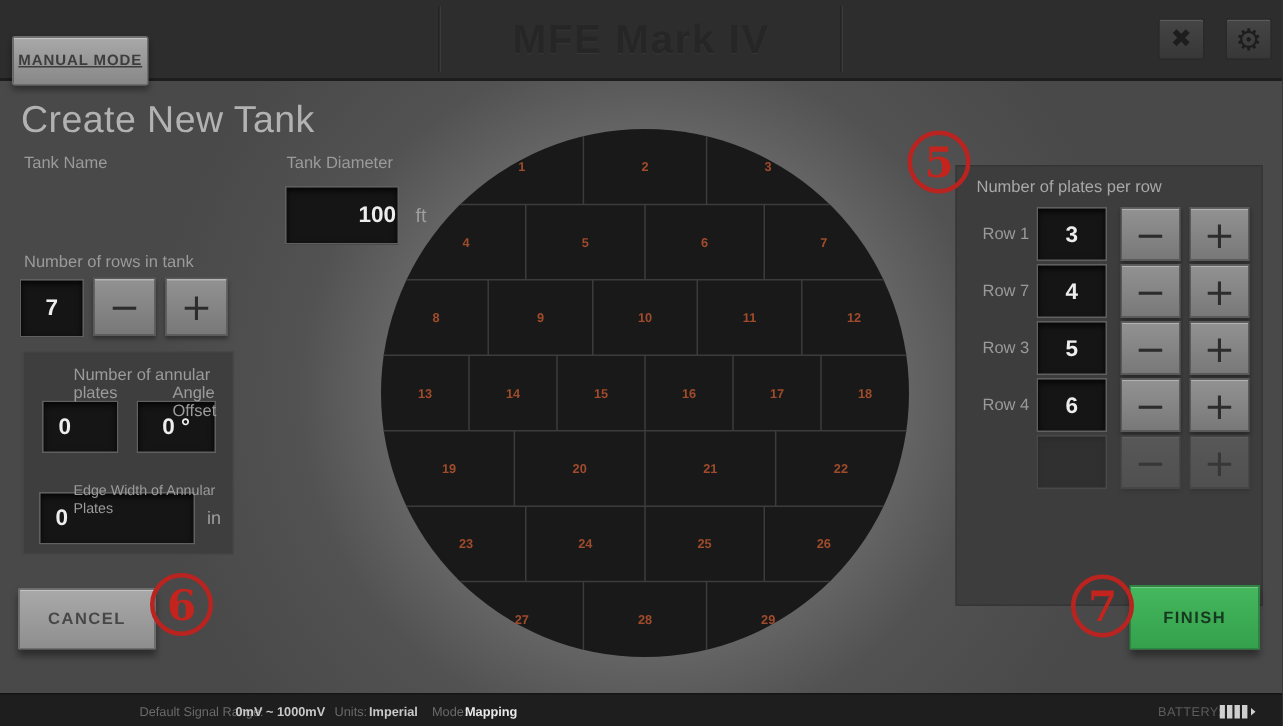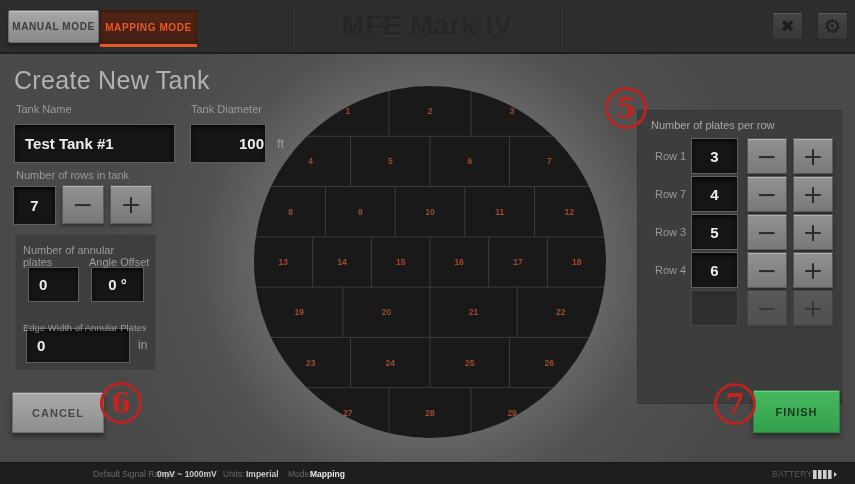--- a/index.html
+++ b/index.html
@@ -2,22 +2,22 @@
 <html><head>
 <meta charset="utf-8">
 <style>
   html,body{margin:0;padding:0;background:#222;}
   .app{position:relative;width:855px;height:484px;overflow:hidden;
        font-family:"Liberation Sans",sans-serif;background:#4c4c4c;-webkit-font-smoothing:antialiased;}
 
   
   .topbar{position:absolute;left:0;top:0;width:855px;height:52px;background:#2d2d2d;
           border-bottom:2px solid #1d1d1d;z-index:20;}
-  .tab{position:absolute;top:10px;display:flex;align-items:center;justify-content:center;
-       font-size:10px;font-weight:bold;letter-spacing:.6px;cursor:pointer;}
+  .tab{position:absolute;top:24px;display:flex;align-items:center;justify-content:center;
+       font-size:10px;font-weight:bold;letter-spacing:.6px;cursor:pointer;text-decoration:underline;}
   .tab.manual{left:8px;width:89px;height:31px;color:#3d3d3d;border-radius:2px;
        background:linear-gradient(#a9a9a9,#878787);border:1px solid #6d6d6d;
        box-shadow:0 3px 4px rgba(0,0,0,.35), inset 0 1px 0 rgba(255,255,255,.3);}
   .tab.mapping{left:100px;width:97px;height:34px;color:#e25a2d;
        background:linear-gradient(#532517,#431f12);
        border-bottom:3px solid #e2582b;box-shadow:inset 0 1px 3px rgba(0,0,0,.5);}
   .hdr-divider{position:absolute;top:4px;height:44px;width:1px;background:#242424;
        box-shadow:1px 0 0 #3a3a3a;}
   .hdr-divider.d1{left:292px;} .hdr-divider.d2{left:560px;}
   .app-title{position:absolute;left:0;right:0;top:11px;text-align:center;
@@ -46,21 +46,21 @@
 
   .stepper{border:1px solid #5a5a5a;background:linear-gradient(#929292,#787878);
         color:#2c2c2c;font-family:"DejaVu Sans",sans-serif;font-size:25px;font-weight:400;
         padding:0;cursor:pointer;line-height:1;
         box-shadow:inset 0 1px 0 rgba(255,255,255,.3), 0 2px 3px rgba(0,0,0,.35);
         display:flex;align-items:center;justify-content:center;}
   .stepper.abs{position:absolute;z-index:2;}
 
   .annular-panel{position:absolute;left:15px;top:182px;width:141px;height:136px;
         background:#3e3e3e;border:1px solid #464646;box-sizing:border-box;z-index:2;}
-  .annular-panel .lbl{z-index:3;}
+  .annular-panel .lbl{z-index:3;margin-left:26px;}
 
   .btn-big{position:absolute;font-size:11px;font-weight:bold;letter-spacing:1px;
         display:flex;align-items:center;justify-content:center;cursor:pointer;border:none;z-index:5;}
   .btn-cancel{left:12px;top:340px;width:92px;height:41px;color:#474747;
         background:linear-gradient(#a9a9a9,#8e8e8e);border:1px solid #6d6d6d;border-radius:1px;
         box-shadow:0 4px 5px rgba(0,0,0,.4), inset 0 1px 0 rgba(255,255,255,.3);}
   .btn-finish{left:753px;top:338px;width:87px;height:43px;color:#17381f;
         background:linear-gradient(#45b85e,#34a04c);border:1px solid #2c8540;
         box-shadow:0 4px 5px rgba(0,0,0,.4), inset 0 1px 0 rgba(255,255,255,.25);text-align:right;}
 
@@ -93,21 +93,20 @@
   .f-batt-l{left:772px;color:#5c5c5c;letter-spacing:.3px;}
   .battery{position:absolute;left:813px;top:6px;}
 </style>
 </head>
 <body>
 
 <div class="app">
 
   <header class="topbar">
     <div class="tab manual">MANUAL MODE</div>
-    <div class="tab mapping">MAPPING MODE</div>
     <div class="hdr-divider d1"></div>
     <div class="hdr-divider d2"></div>
     <div class="app-title">MFE Mark IV</div>
     <div class="hdr-icons">
       <button class="icon-btn">
         <span class="glyph">✖</span>
       </button>
       <button class="icon-btn">
         <span class="glyph" style="font-size:20px">⚙</span>
       </button>
@@ -182,21 +181,20 @@
           <text x="549.2630431834932" y="313.57142857142856">26</text>
           <text x="347.88377243241155" y="363.8571428571429">27</text>
           <text x="430" y="363.8571428571429">28</text>
           <text x="512.1162275675885" y="363.8571428571429">29</text>
         </g>
       </svg>
 
     <h1 class="form-title">Create New Tank</h1>
 
     <label class="lbl" style="left:16px;top:51px">Tank Name</label>
-    <input class="input" style="left: 14px; top: 72px; width: 161px; height: 39px;" value="Test Tank #1">
 
     <label class="lbl" style="left:191px;top:51px">Tank Diameter</label>
     <input class="input" style="left: 190px; top: 72px; width: 76px; height: 39px; padding-left: 48px;" value="100">
     <span class="unit" style="left:277px;top:84px">ft</span>
 
     <label class="lbl" style="left:16px;top:117px">Number of rows in tank</label>
     <input class="input center" style="left: 13px; top: 134px; width: 43px; height: 39px;" value="7">
     <button class="stepper abs" style="left:62px;top:133px;width:42px;height:39px">
       <span>−</span>
     </button>

